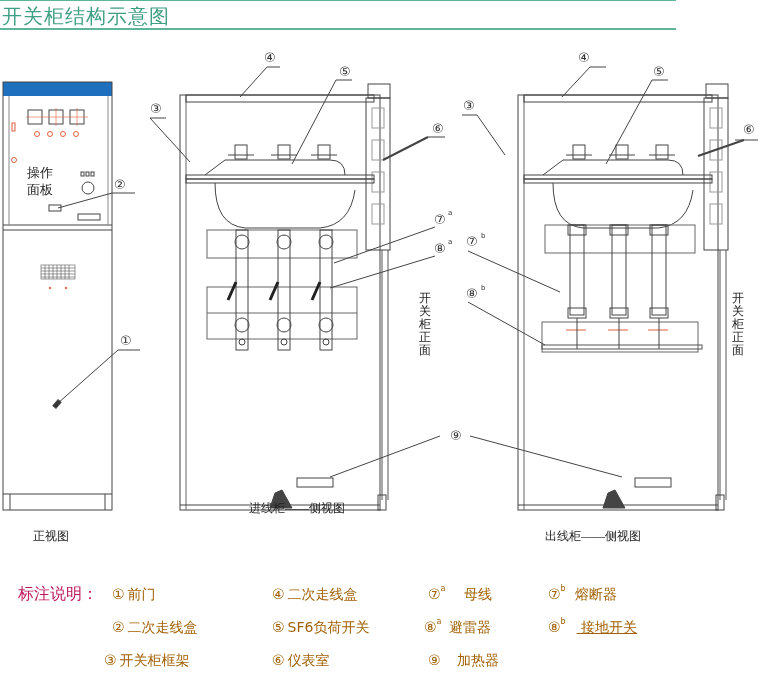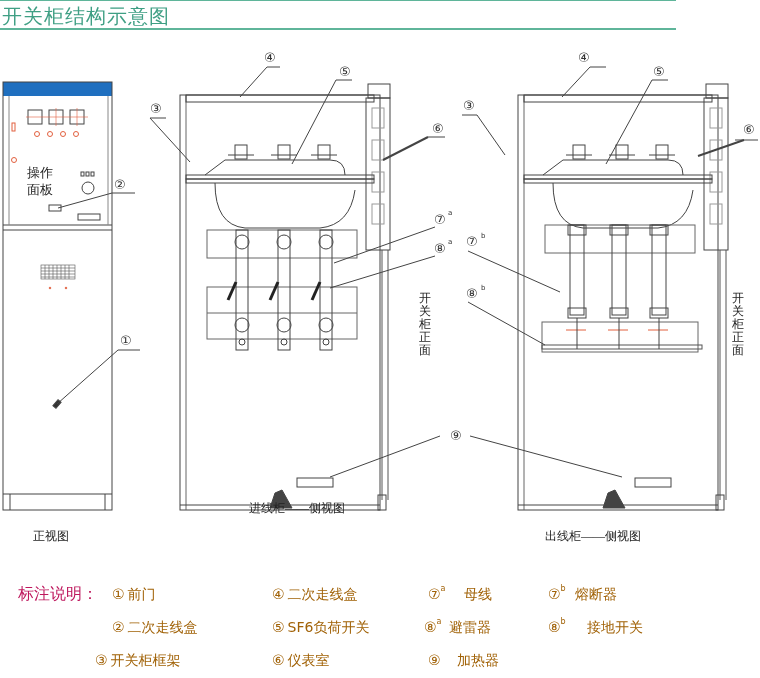--- a/index.html
+++ b/index.html
@@ -250,22 +250,22 @@
     <div>关</div>
     <div>柜</div>
     <div>正</div>
     <div>面</div>
   </div>
 
 <div class="legend-title">标注说明：</div>
 <div id="legend">
     <div class="legend-item" style="left: 112px; top: 586px;"><span>①</span><span style="margin-left: 3px;">前门</span></div>
     <div class="legend-item" style="left: 112px; top: 619px;"><span>②</span><span style="margin-left: 3px;">二次走线盒</span></div>
-    <div class="legend-item" style="left: 95px; top: 652px; text-align: center;"><span>③</span><span style="margin-left: 3px;">开关柜框架</span></div>
+    <div class="legend-item" style="left: 104px; top: 652px; text-align: center;"><span>③</span><span style="margin-left: 3px;">开关柜框架</span></div>
     <div class="legend-item" style="left: 272px; top: 586px;"><span>④</span><span style="margin-left: 3px;">二次走线盒</span></div>
     <div class="legend-item" style="left: 272px; top: 619px;"><span>⑤</span><span style="margin-left: 3px;">SF6负荷开关</span></div>
     <div class="legend-item" style="left: 272px; top: 652px;"><span>⑥</span><span style="margin-left: 3px; margin-top: 35px;">仪表室</span></div>
     <div class="legend-item" style="left: 428px; top: 586px;"><span>⑦</span><sup>a</sup><span style="margin-left: 14px;"> 母线</span></div>
     <div class="legend-item" style="left: 424px; top: 619px;"><span>⑧</span><sup>a</sup><span style="margin-left: 3px;"> 避雷器</span></div>
     <div class="legend-item" style="left: 428px; top: 652px;"><span>⑨</span><span style="margin-left: 12px;"> 加热器</span></div>
     <div class="legend-item" style="left: 548px; top: 586px;"><span>⑦</span><sup>b</sup><span style="margin-left: 5px;"> 熔断器</span></div>
-    <div class="legend-item" style="left: 548px; top: 619px;"><span>⑧</span><sup>b</sup><span style="margin-left: 17px;"> 接地开关</span></div>
+    <div class="legend-item" style="left: 548px; top: 619px;"><span>⑧</span><sup>b</sup><span style="margin-left: 11px; text-decoration: underline;"> 接地开关</span></div>
   </div>
 
 </body></html>

